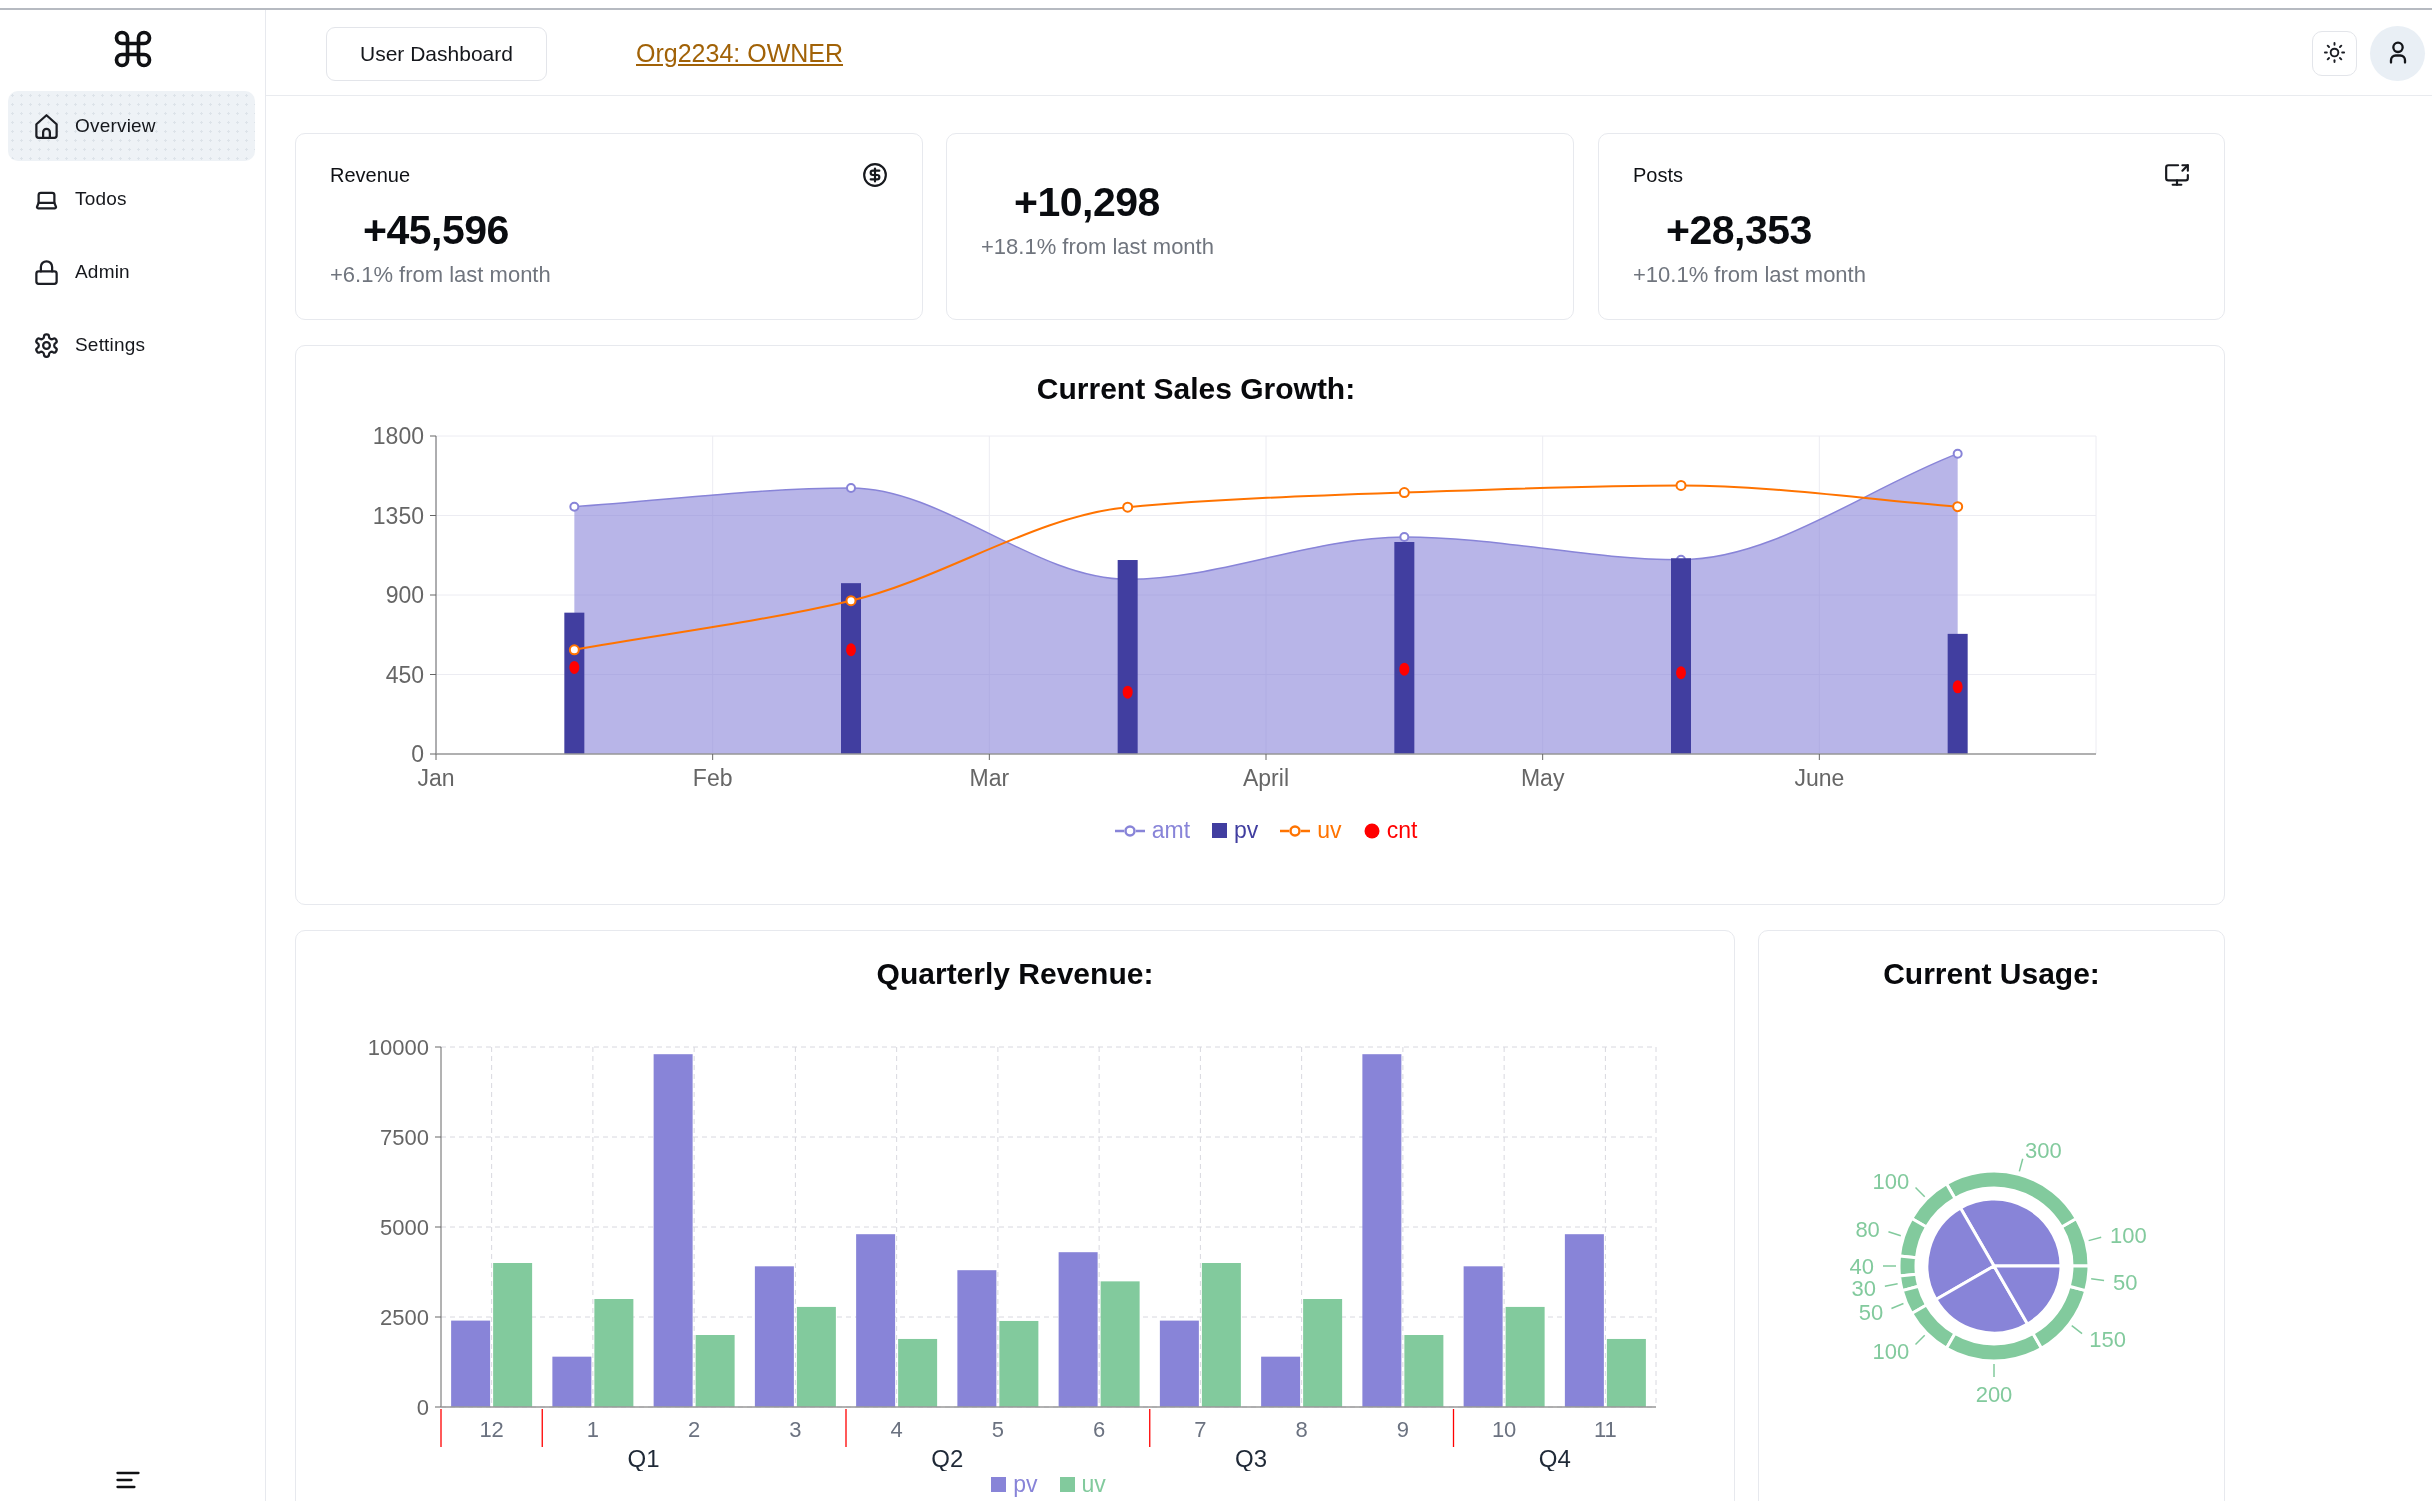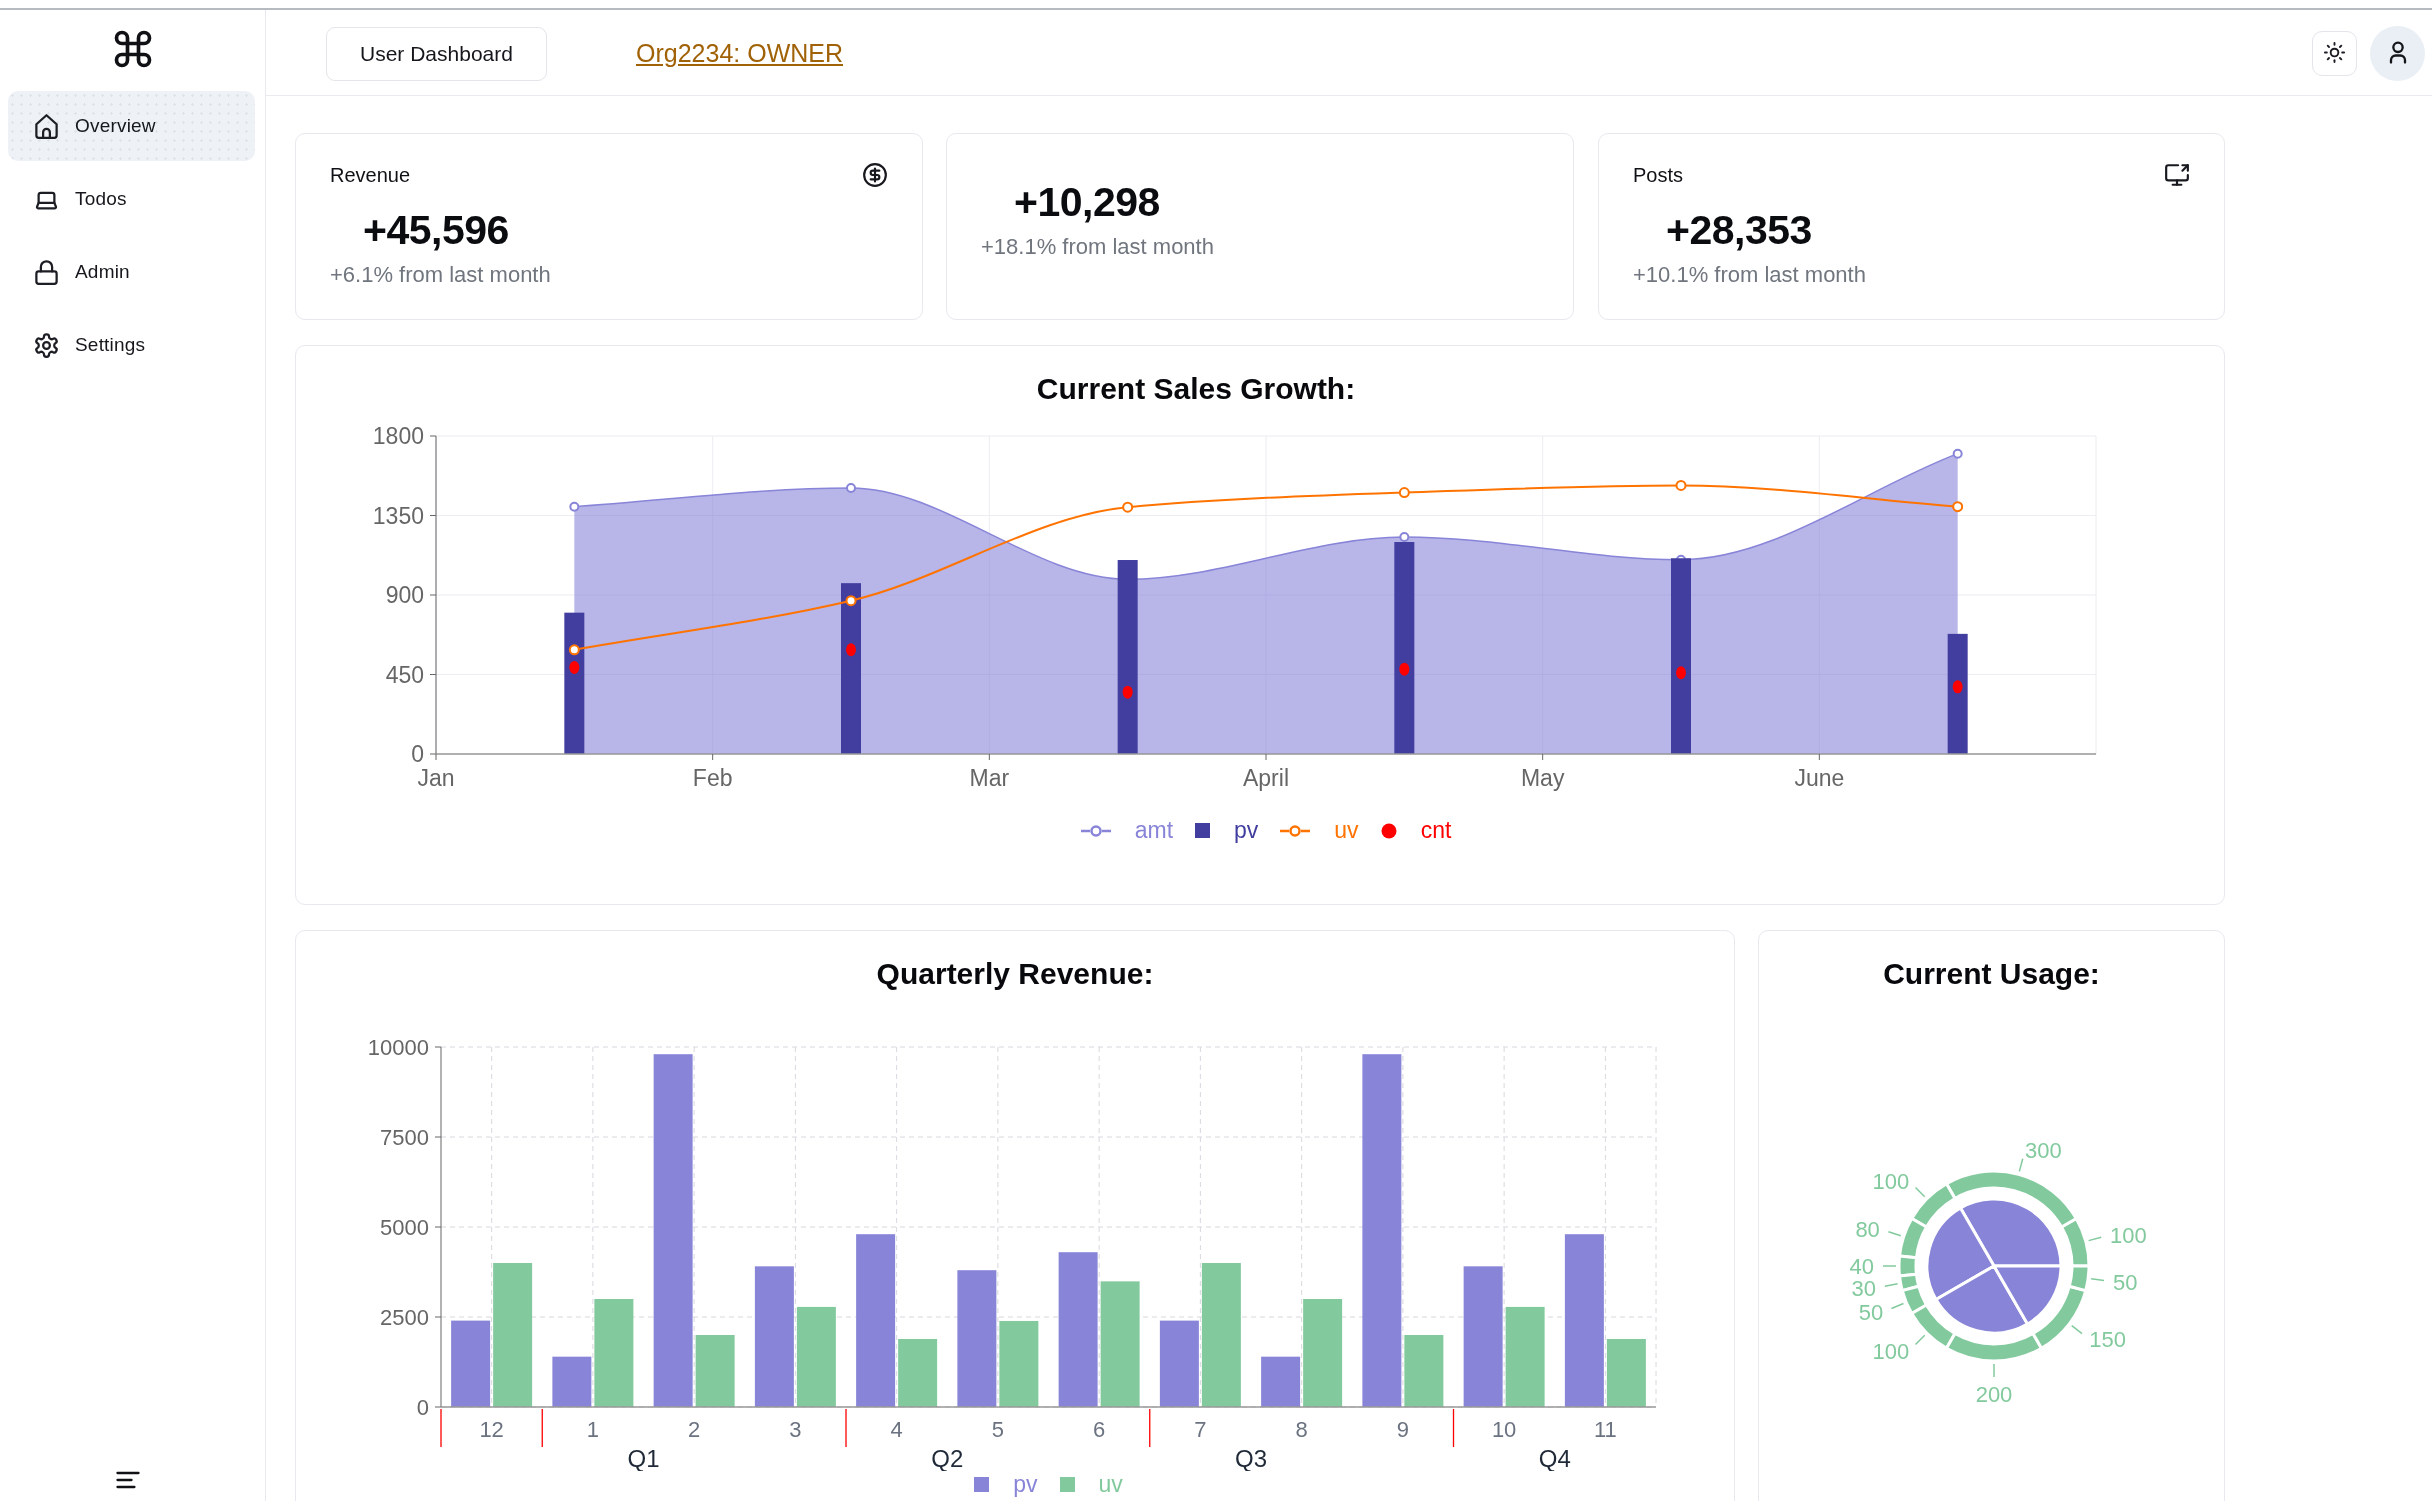--- a/index.html
+++ b/index.html
@@ -47,21 +47,21 @@
   .stat-icon { color:#17191e; margin-top:-2px; }
   .stat-value { font-size:41px; font-weight:800; letter-spacing:-0.5px; margin-top:15px; color:#0a0c10;margin-left:33px; }
   .stat-change { font-size:22px; color:#70757e; margin-top:8px; }
 
   .chart-title { margin-top:26px; text-align:center; font-size:30px; font-weight:700; color:#08090c; }
   #sales-card { left:295px; top:345px; width:1930px; height:560px; }
   #sales-card .chart-title { width:1800px; }
   #sales-svg { display:block; margin-top:4px; }
   .legend-row { position:absolute; display:flex; justify-content:center; gap:22px; }
   #sales-legend { left:140px; top:471px; width:1660px; }
-  .lg-item { display:inline-flex; align-items:center; gap:24px; font-size:23px; font-weight:500; }
+  .lg-item { display:inline-flex; align-items:center; gap:7px; font-size:23px; font-weight:500; }
 
   #q-card { left:295px; top:930px; width:1440px; height:600px; }
   #q-svg { display:block; margin-top:4px; }
   #q-legend { left:145px; top:540px; width:1215px; }
 
   #usage-card { left:1758px; top:930px; width:467px; height:600px; }
   #pie-svg { display:block; margin-top:0; }
 
   svg text { font-family:"Liberation Sans", sans-serif; }
 </style>

